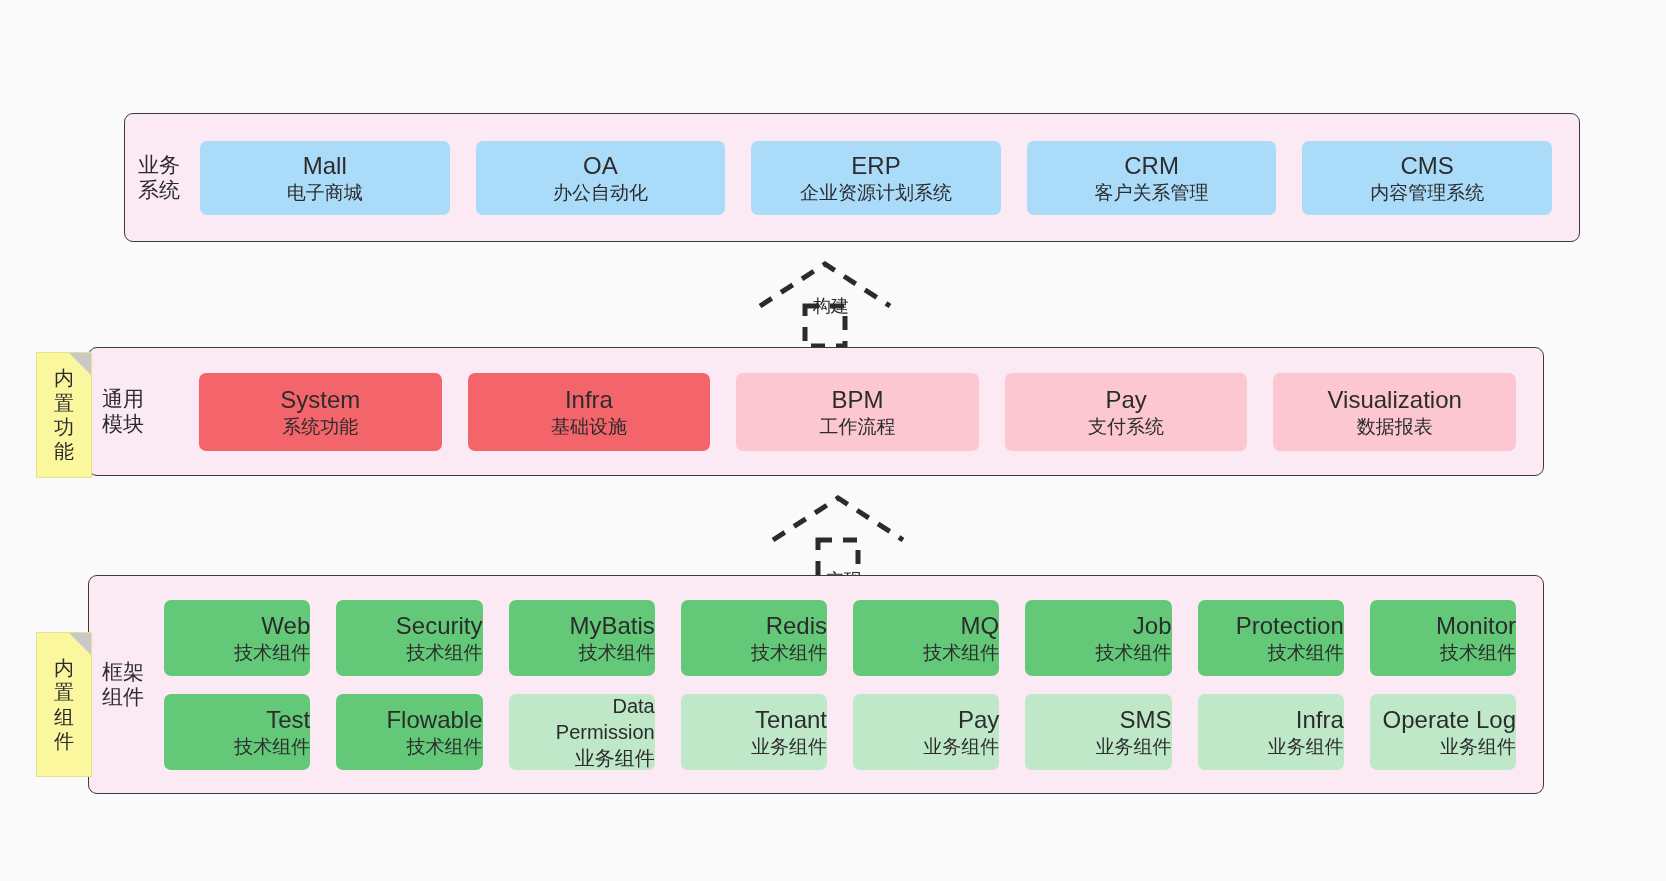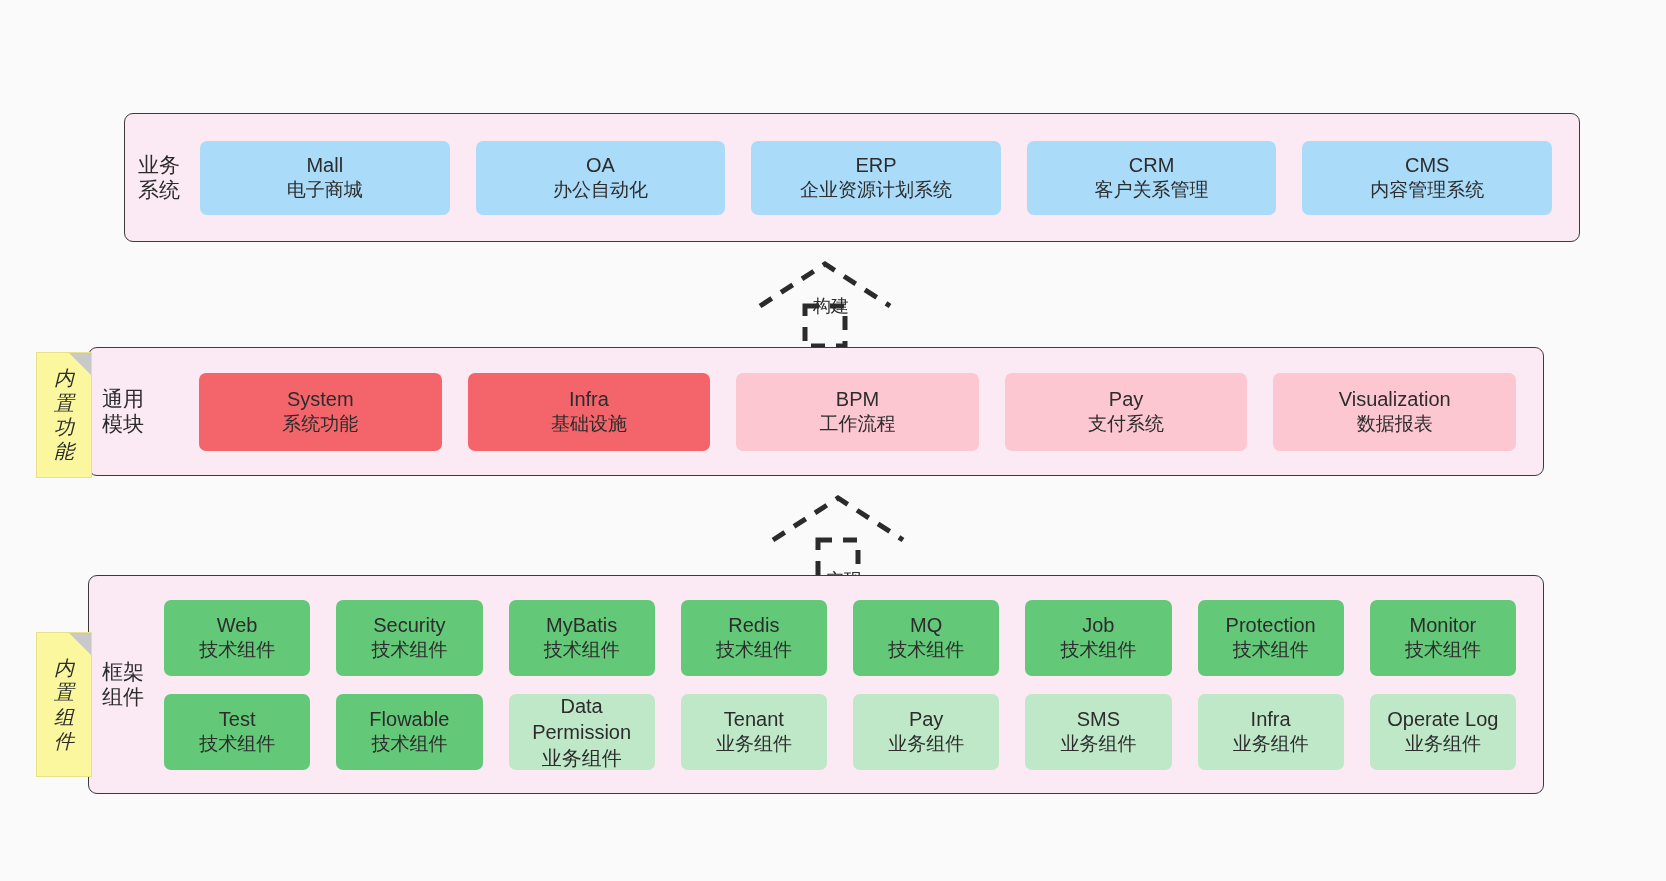--- a/index.html
+++ b/index.html
@@ -65,54 +65,53 @@
     border-radius: 7px;
     display: flex;
     flex-direction: column;
     align-items: center;
     justify-content: center;
     text-align: center;
     color: #2c2c2c;
     line-height: 1.30;
     user-select: none;
   }
-  .card .en { font-size: 20px; }
+  .card .en { font-size: 24px; }
   .card .cn { font-size: 19px; }
   .card .en3, .card .cn3 { font-size: 20px; }
 
   .c-blue       { background: #aadcfa; }
   .c-red        { background: #f4656b; }
   .c-pink       { background: #fcc7d0; }
   .c-green      { background: #63c979; }
   .c-green-pale { background: #bfe8c8; }
 
   
   #layer-business  { left: 88px;  top: 113px; width: 1456px; height: 129px; margin-left: 36px; }
   #layer-business .card { height: 74px; }
 
   #layer-modules   { left: 88px;  top: 347px; width: 1456px; height: 129px; gap: 35px; }
   #layer-modules .card { height: 78px; }
 
   #layer-framework { left: 88px;  top: 575px; width: 1456px; height: 219px; }
-  #layer-framework .card { height: 76px; }
+  #layer-framework .card { height: 76px; align-items: flex-end; }
 
   
   .note {
     position: absolute;
     background: #fbf79e;
     border: 1px solid #e7e289;
     font-size: 20px;
     line-height: 1.2;
     color: #2b2b2b;
     text-align: center;
     display: flex;
     align-items: center;
     justify-content: center;
     user-select: none;
-    font-style: italic;
   }
   .note .note-text {
     width: 26px;
     word-break: break-all;
     line-height: 1.22;
   }
   .note .fold {
     position: absolute;
     top: 0; right: 0;
     width: 0; height: 0;

